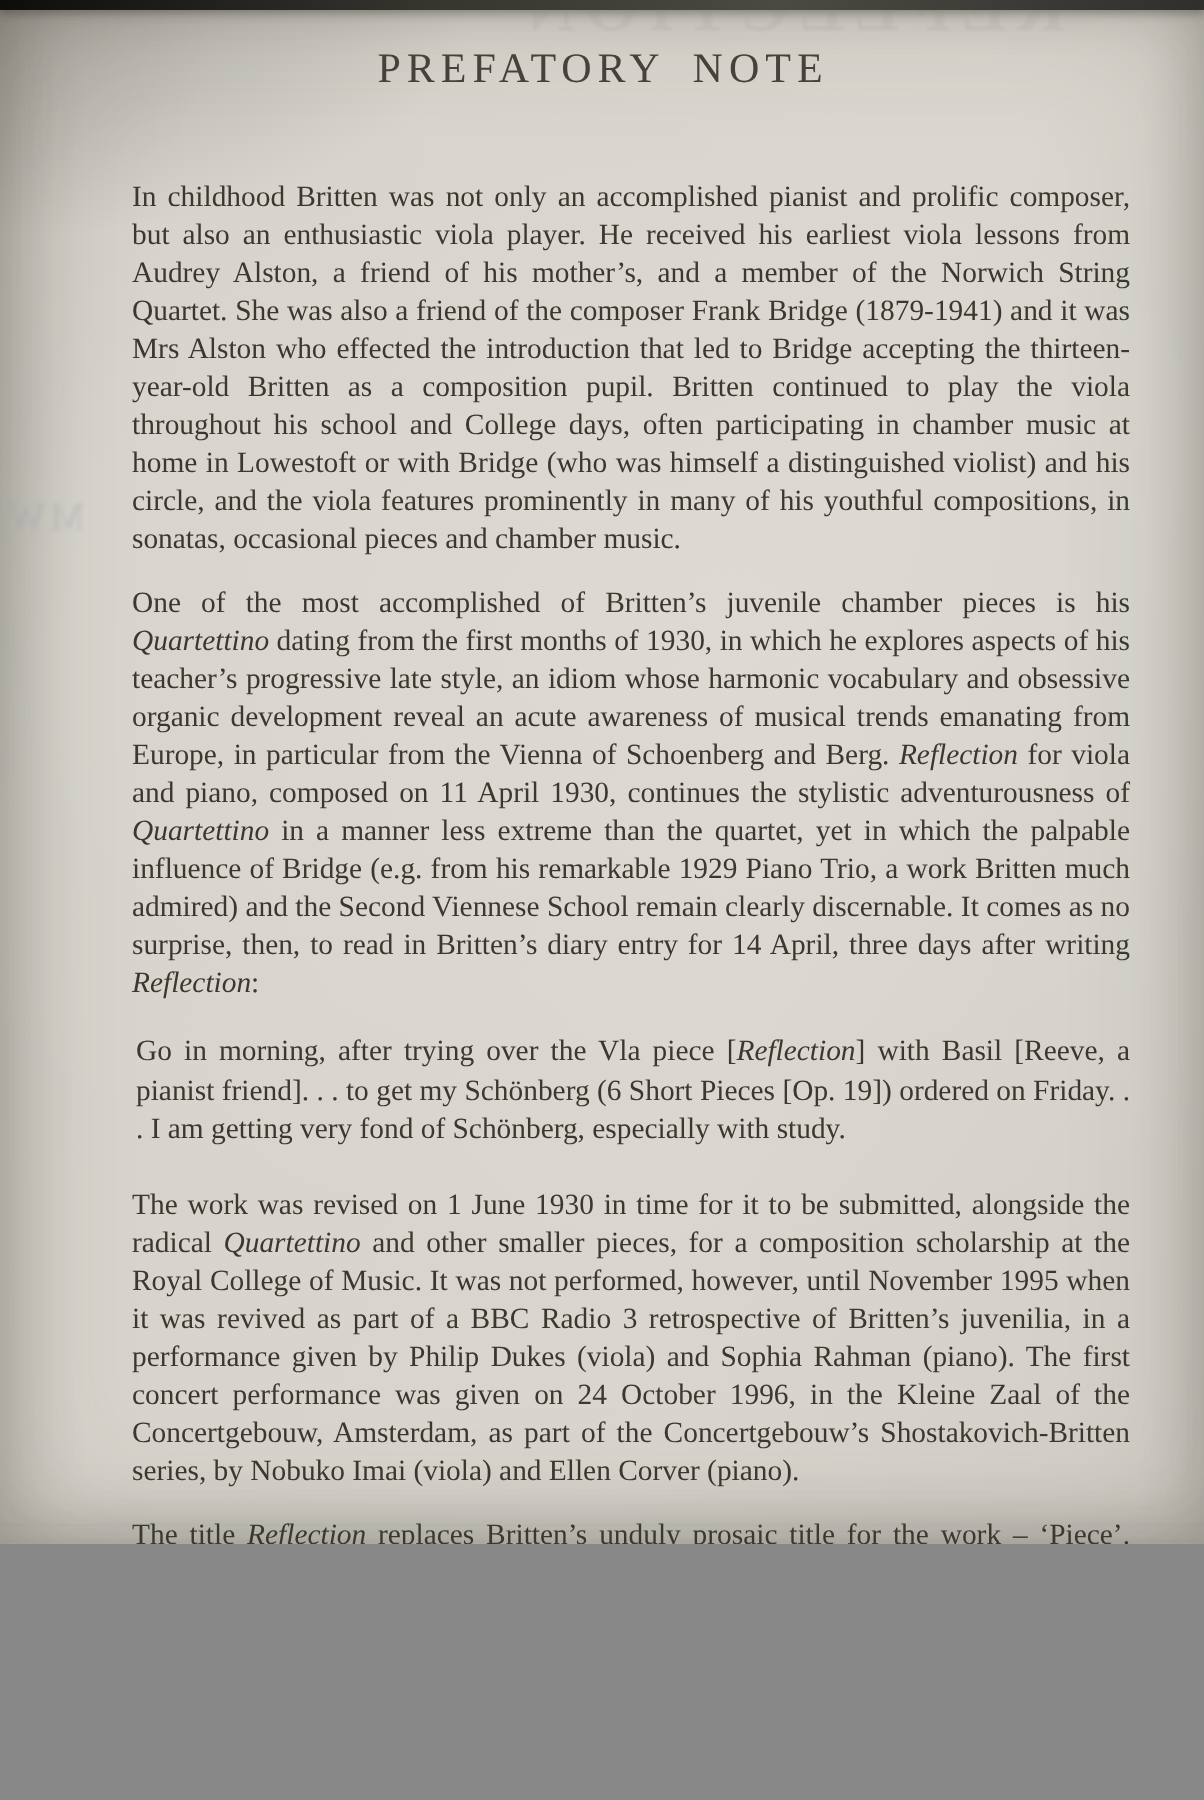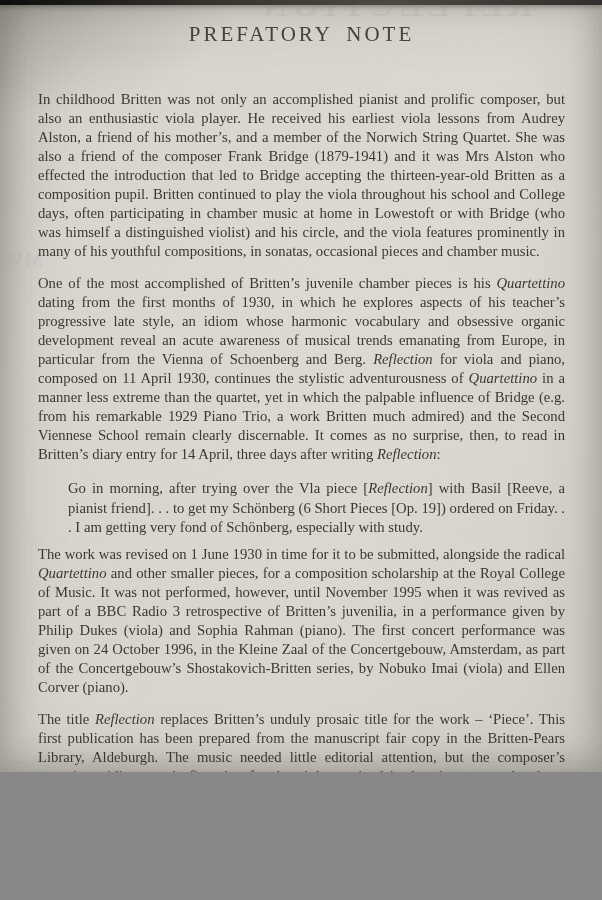--- a/index.html
+++ b/index.html
@@ -73,25 +73,26 @@
     text-align:center;
     font-size:21px;font-weight:normal;
     letter-spacing:3px;word-spacing:6px;
     color:var(--title-ink);
     margin-bottom:43px;
   }
   .para{
     font-size:14.7px;line-height:19px;
     text-align:justify;
     margin-bottom:13px;
+    margin-left:28px;
   }
   .quote{
     font-size:14.7px;line-height:19.5px;
     text-align:justify;
-    margin:15px 0 7px 30px;
+    margin:15px 0 18px 30px;
   }
   i{}
   .signatures{
     margin-top:10px;
     text-align:left;
     font-size:13px;line-height:20px;
     letter-spacing:1.6px;
     color:var(--title-ink);
   }
 </style>

